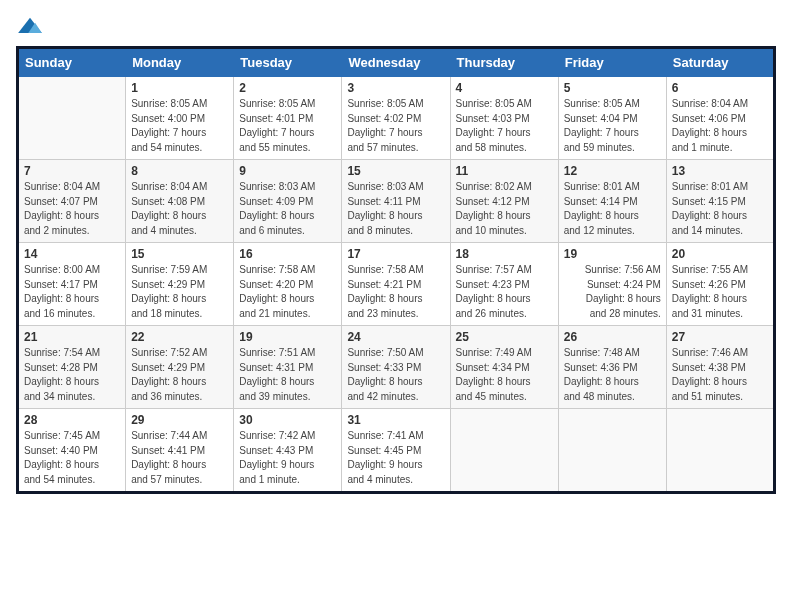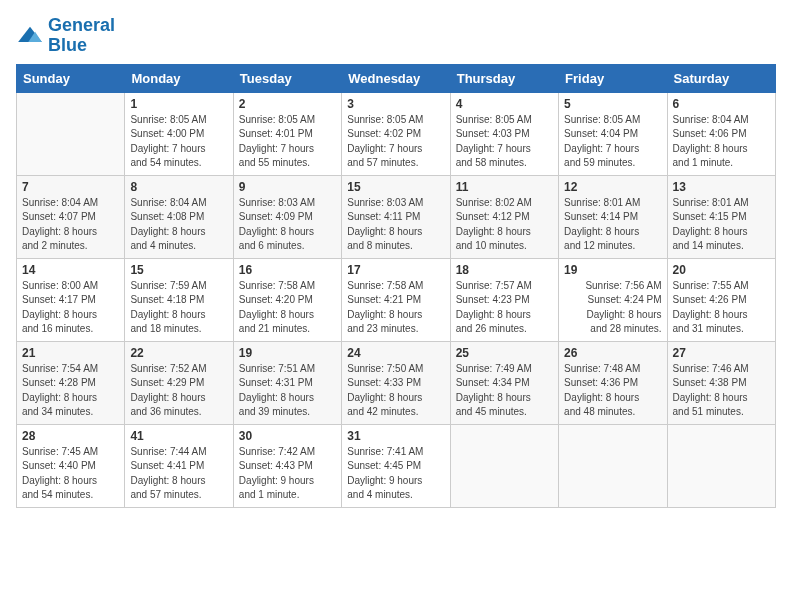--- a/index.html
+++ b/index.html
@@ -43,21 +43,21 @@
       color: #333;
     }
     .title-block h2 {
       font-size: 16px;
       font-weight: normal;
       color: #555;
     }
     .calendar {
       width: 100%;
       border-collapse: collapse;
-      border: 1px solid #0f172a;
+      border: 3px solid #0f172a;
       font-size: 11px;
     }
     .calendar thead tr th {
       background-color: #2a6db5;
       color: #fff;
       text-align: left;
       padding: 6px 6px;
       font-size: 13px;
       border: 1px solid #2a6db5;
     }
@@ -89,24 +89,20 @@
   </style>
 </head>
 <body>
 
 <div class="header">
   <div class="logo">
     <svg class="logo-icon" viewBox="0 0 32 26" xmlns="http://www.w3.org/2000/svg">
       <polygon points="16,2 30,20 2,20" fill="#1a6faf"></polygon>
       <polygon points="22,8 30,20 14,20" fill="#5aacdc"></polygon>
     </svg>
-    <div class="logo-text">
-      <div><span>General</span></div>
-      <div style="color:#1a6faf;">Blue</div>
-    </div>
   </div>
   <div class="title-block">
     <h1></h1>
     <h2></h2>
   </div>
 </div>
 
 <table class="calendar">
   <thead>
     <tr>
@@ -220,21 +216,21 @@
         <td>
           <div class="day-num">14</div>
           <div class="day-info" style="white-space: pre-line;">Sunrise: 8:00 AM
 Sunset: 4:17 PM
 Daylight: 8 hours
 and 16 minutes.</div>
         </td>
         <td>
           <div class="day-num">15</div>
           <div class="day-info" style="white-space: pre-line;">Sunrise: 7:59 AM
-Sunset: 4:18 PM
+Sunset: 4:29 PM
 Daylight: 8 hours
 and 18 minutes.</div>
         </td>
         <td>
           <div class="day-num">16</div>
           <div class="day-info" style="white-space: pre-line;">Sunrise: 7:58 AM
 Sunset: 4:20 PM
 Daylight: 8 hours
 and 21 minutes.</div>
         </td>
@@ -320,21 +316,21 @@
       </tr>
       <tr>
         <td>
           <div class="day-num">28</div>
           <div class="day-info" style="white-space: pre-line;">Sunrise: 7:45 AM
 Sunset: 4:40 PM
 Daylight: 8 hours
 and 54 minutes.</div>
         </td>
         <td>
-          <div class="day-num">41</div>
+          <div class="day-num">29</div>
           <div class="day-info" style="white-space: pre-line;">Sunrise: 7:44 AM
 Sunset: 4:41 PM
 Daylight: 8 hours
 and 57 minutes.</div>
         </td>
         <td>
           <div class="day-num">30</div>
           <div class="day-info" style="white-space: pre-line;">Sunrise: 7:42 AM
 Sunset: 4:43 PM
 Daylight: 9 hours

